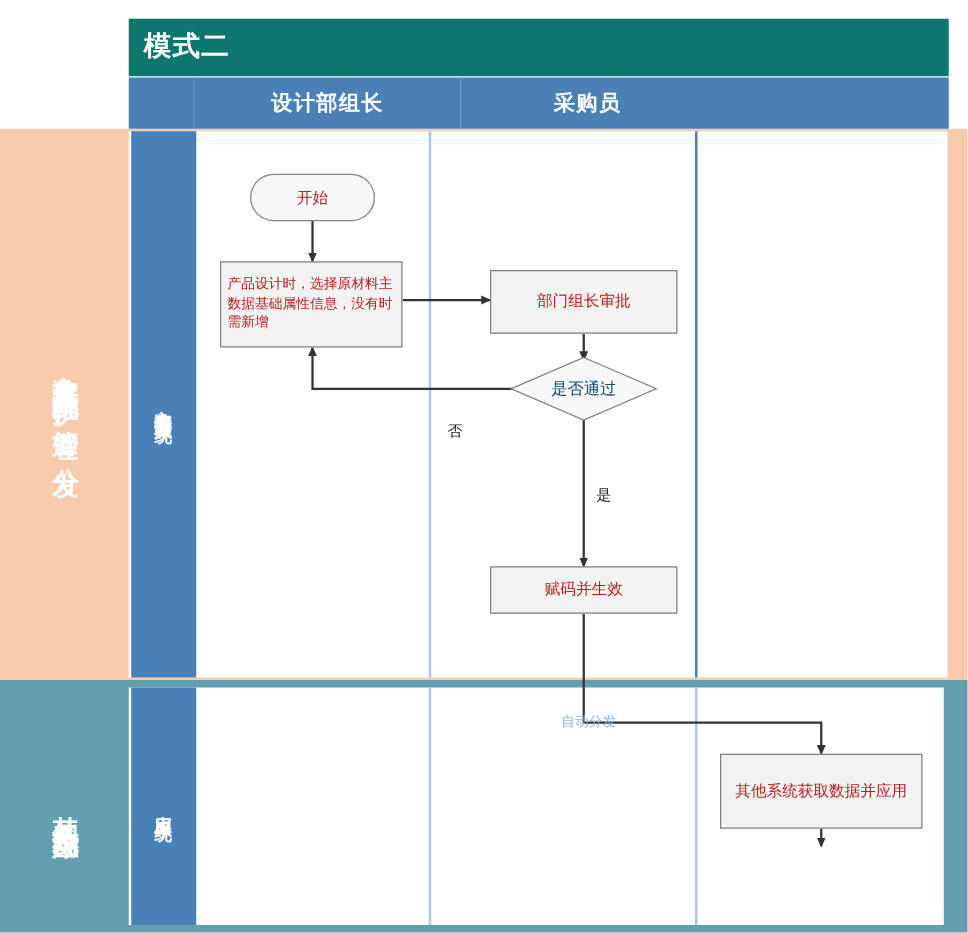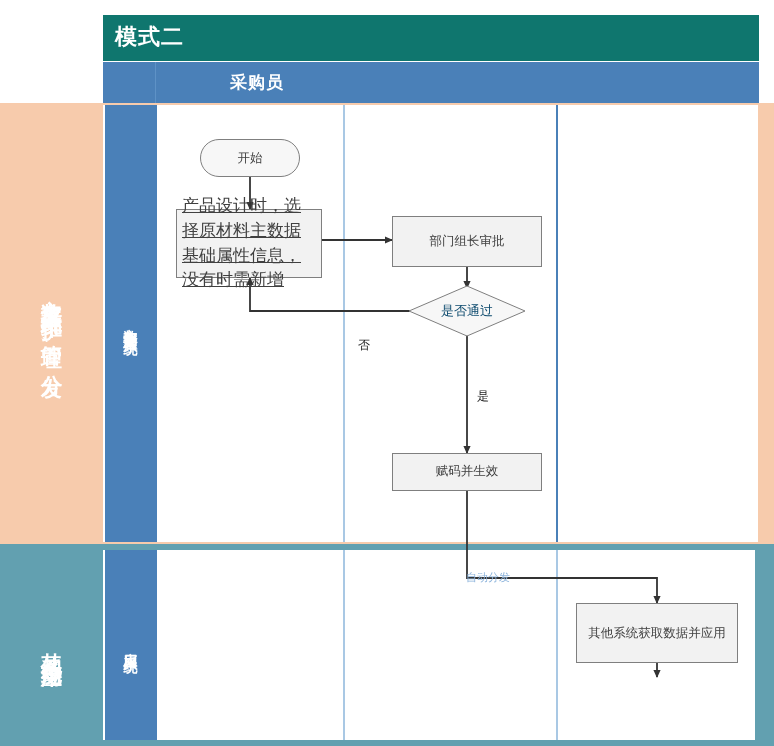--- a/index.html
+++ b/index.html
@@ -166,39 +166,38 @@
   .lane-sep.s2-bot { left: 556px; top: 550px; height: 190px; background: #A9C8E4; }
 
   
   .node {
     position: absolute;
     box-sizing: border-box;
     display: flex;
     align-items: center;
     justify-content: center;
     text-align: center;
-    color: #404040;
+    color: #b91c1c;
     background: #F2F2F2;
     border: 1px solid #7F7F7F;
     font-size: 12.5px;
     line-height: 1.35;
   }
   .node.terminator {
     border-radius: 26px;
     background: #F7F7F7;
   }
   .node.process {
     background: #F2F2F2;
   }
   .node.process.wrapped {
-    font-size: 17px;
+    font-size: 11px;
     padding: 2px 5px;
     line-height: 1.45;
     text-align: left;
-    text-decoration: underline;
   }
 
   
   .diamond-wrap {
     position: absolute;
   }
   .diamond-wrap .dtext {
     position: absolute;
     left: 0; top: 0;
     width: 100%; height: 100%;
@@ -218,21 +217,20 @@
   }
   .edge-label {
     position: absolute;
     font-size: 12px;
     color: #1a1a1a;
     white-space: nowrap;
   }
   .edge-label.dispatch {
     color: #8DB4DC;
     font-size: 11px;
-    margin-left: 17px;
   }
 </style>
 </head>
 <body>
 
 <div class="canvas">
 
   <div class="band band-orange"></div>
   <div class="band band-teal"></div>
 
@@ -244,20 +242,21 @@
 
   <div class="sys-band mdm">主数据管理系统</div>
   <div class="sys-band app">应用系统</div>
 
   <div class="title-bar">
     <span class="title-text">模式二</span>
   </div>
 
   <div class="header-row">
     <div class="spacer-cell"></div>
+    <div class="hcell c1">设计部组长</div>
     <div class="hcell c2">采购员</div>
   </div>
 
   <div class="lane-sep s1-top"></div>
   <div class="lane-sep s2-top"></div>
   <div class="lane-sep s1-bot"></div>
   <div class="lane-sep s2-bot"></div>
 
   <svg class="conn-svg" viewBox="0 0 774 746" xmlns="http://www.w3.org/2000/svg">
     <defs>

